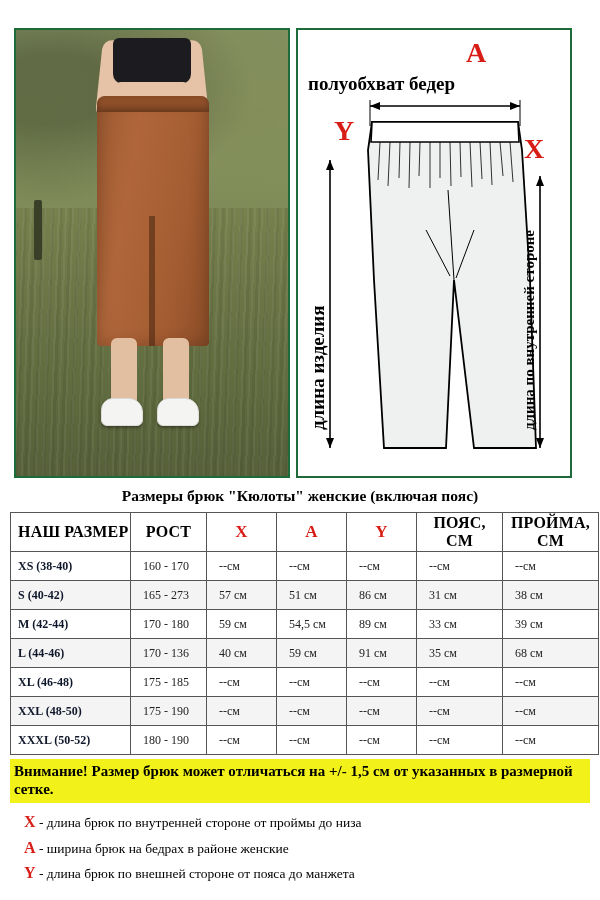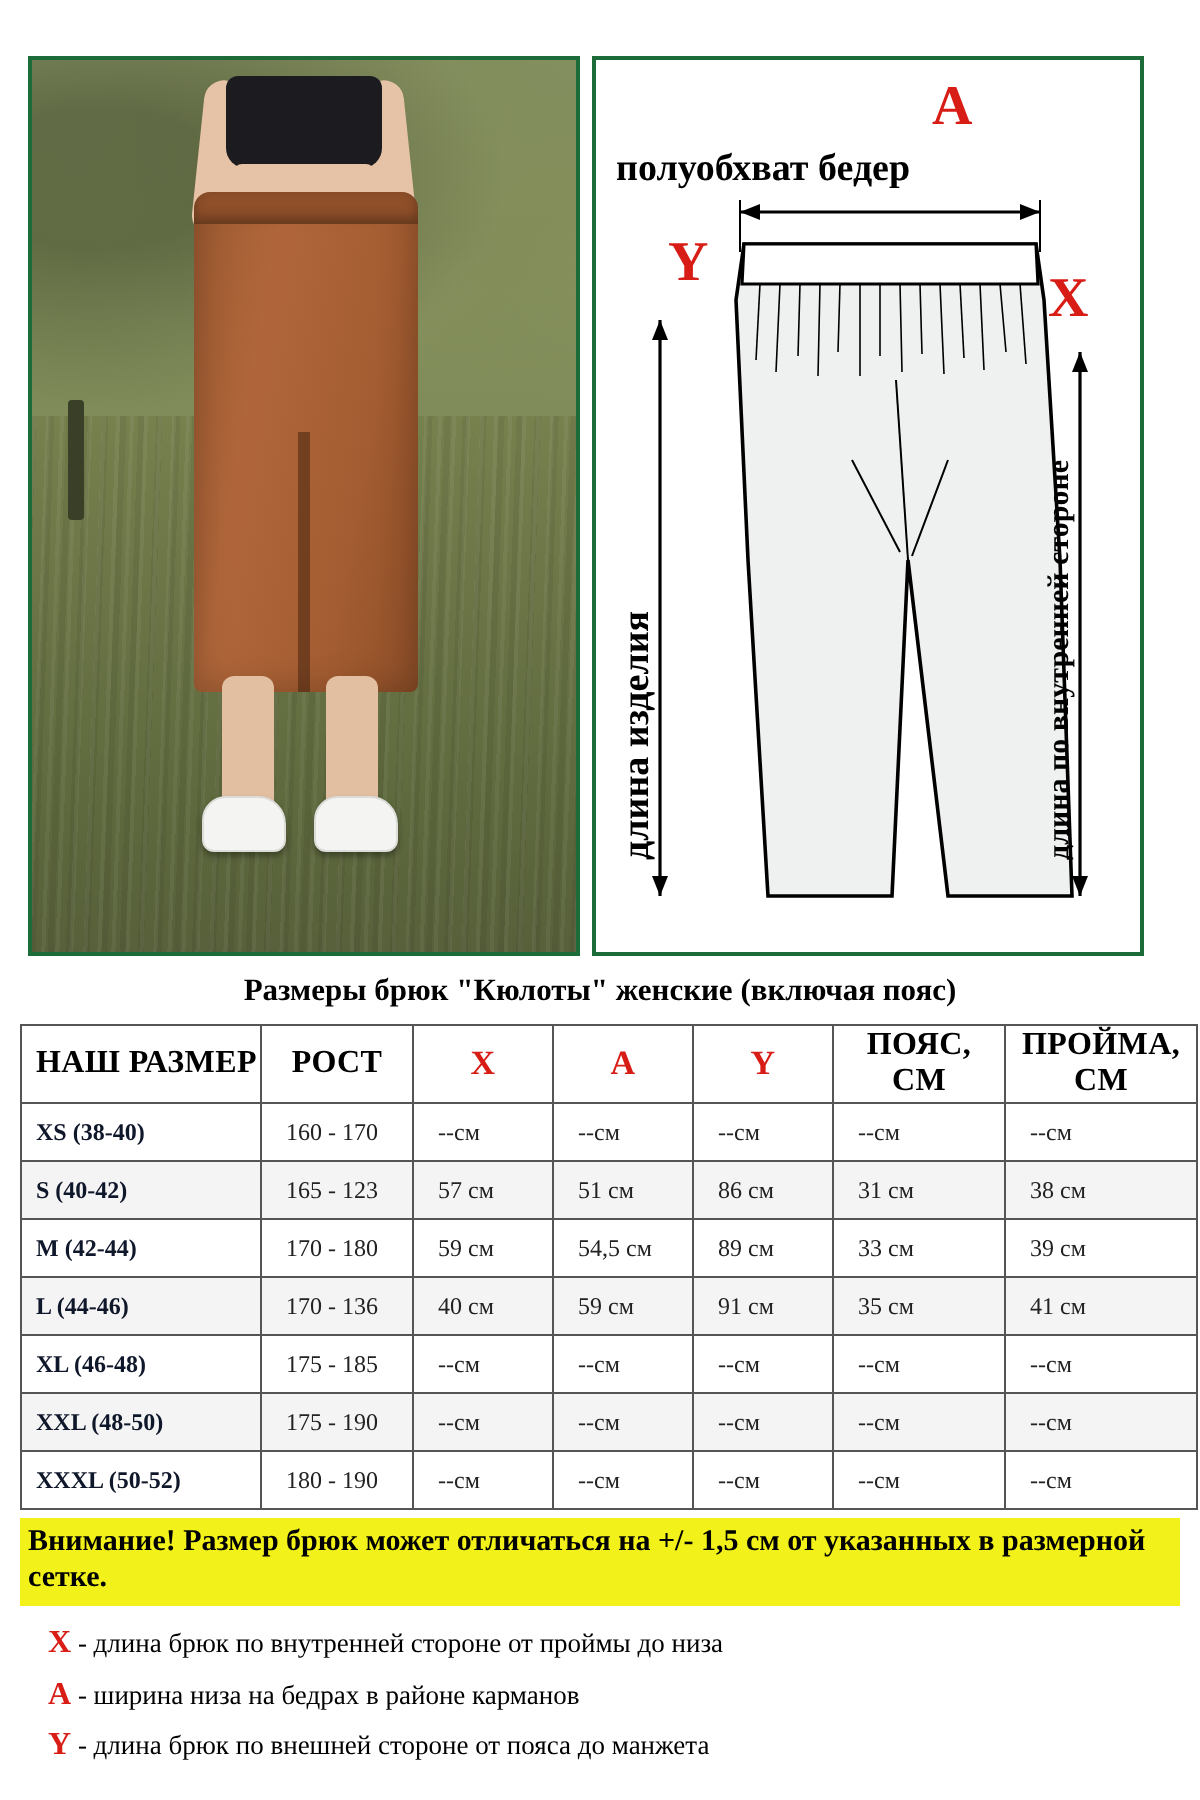--- a/index.html
+++ b/index.html
@@ -329,21 +329,21 @@
           <td class="firstcol">XS (38-40)</td>
           <td>160 - 170</td>
           <td>--см</td>
           <td>--см</td>
           <td>--см</td>
           <td>--см</td>
           <td>--см</td>
         </tr>
         <tr class="row-alt">
           <td class="firstcol">S (40-42)</td>
-          <td>165 - 123</td>
+          <td>165 - 273</td>
           <td>57 см</td>
           <td>51 см</td>
           <td>86 см</td>
           <td>31 см</td>
           <td>38 см</td>
         </tr>
         <tr>
           <td class="firstcol">M (42-44)</td>
           <td>170 - 180</td>
           <td>59 см</td>
@@ -352,21 +352,21 @@
           <td>33 см</td>
           <td>39 см</td>
         </tr>
         <tr class="row-alt">
           <td class="firstcol">L (44-46)</td>
           <td>170 - 136</td>
           <td>40 см</td>
           <td>59 см</td>
           <td>91 см</td>
           <td>35 см</td>
-          <td>41 см</td>
+          <td>68 см</td>
         </tr>
         <tr>
           <td class="firstcol">XL (46-48)</td>
           <td>175 - 185</td>
           <td>--см</td>
           <td>--см</td>
           <td>--см</td>
           <td>--см</td>
           <td>--см</td>
         </tr>
@@ -394,21 +394,21 @@
 
   <div class="warning">Внимание! Размер брюк может отличаться на +/- 1,5 см от указанных в размерной сетке.</div>
 
   <div class="legend">
     <div>
       <span class="lbl">X</span>
       <span>- длина брюк по внутренней стороне от проймы до низа</span>
     </div>
     <div>
       <span class="lbl">A</span>
-      <span>- ширина низа на бедрах в районе карманов</span>
+      <span>- ширина брюк на бедрах в районе женские</span>
     </div>
     <div>
       <span class="lbl">Y</span>
       <span>- длина брюк по внешней стороне от пояса до манжета</span>
     </div>
   </div>
 
 </div>
 
 </body></html>

